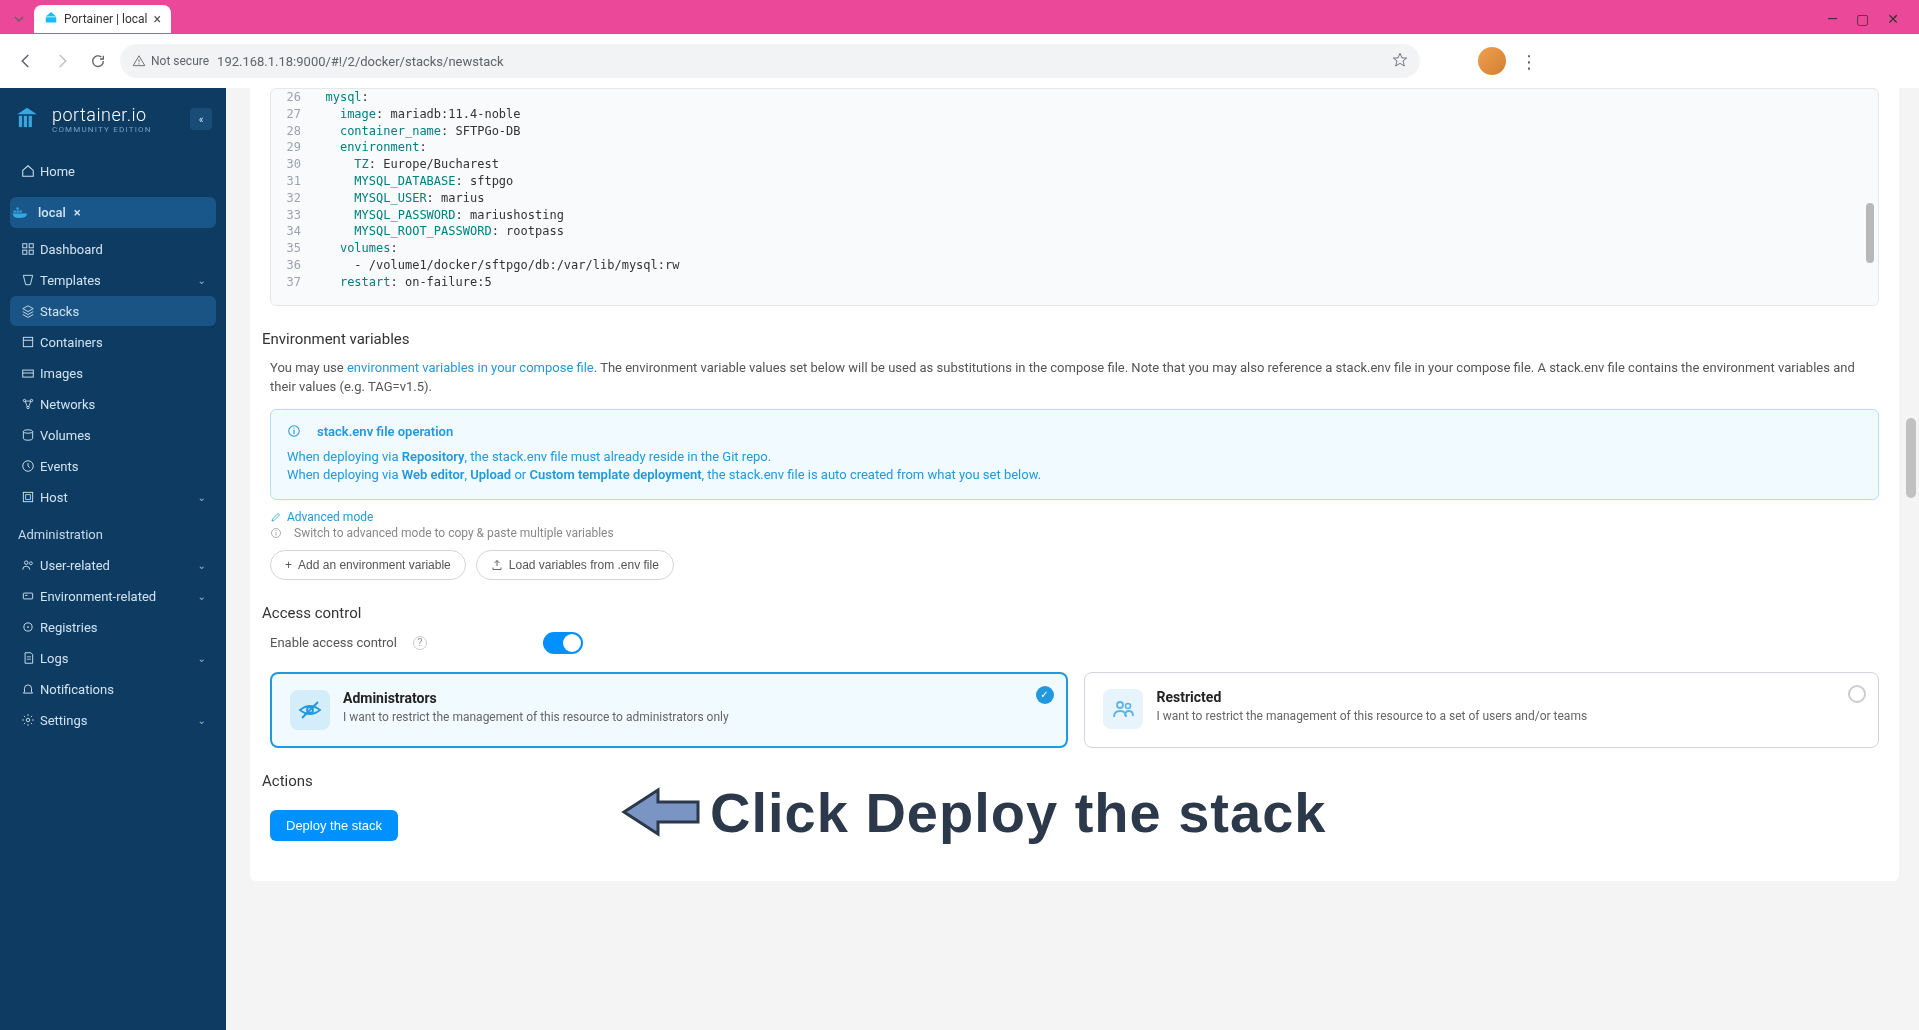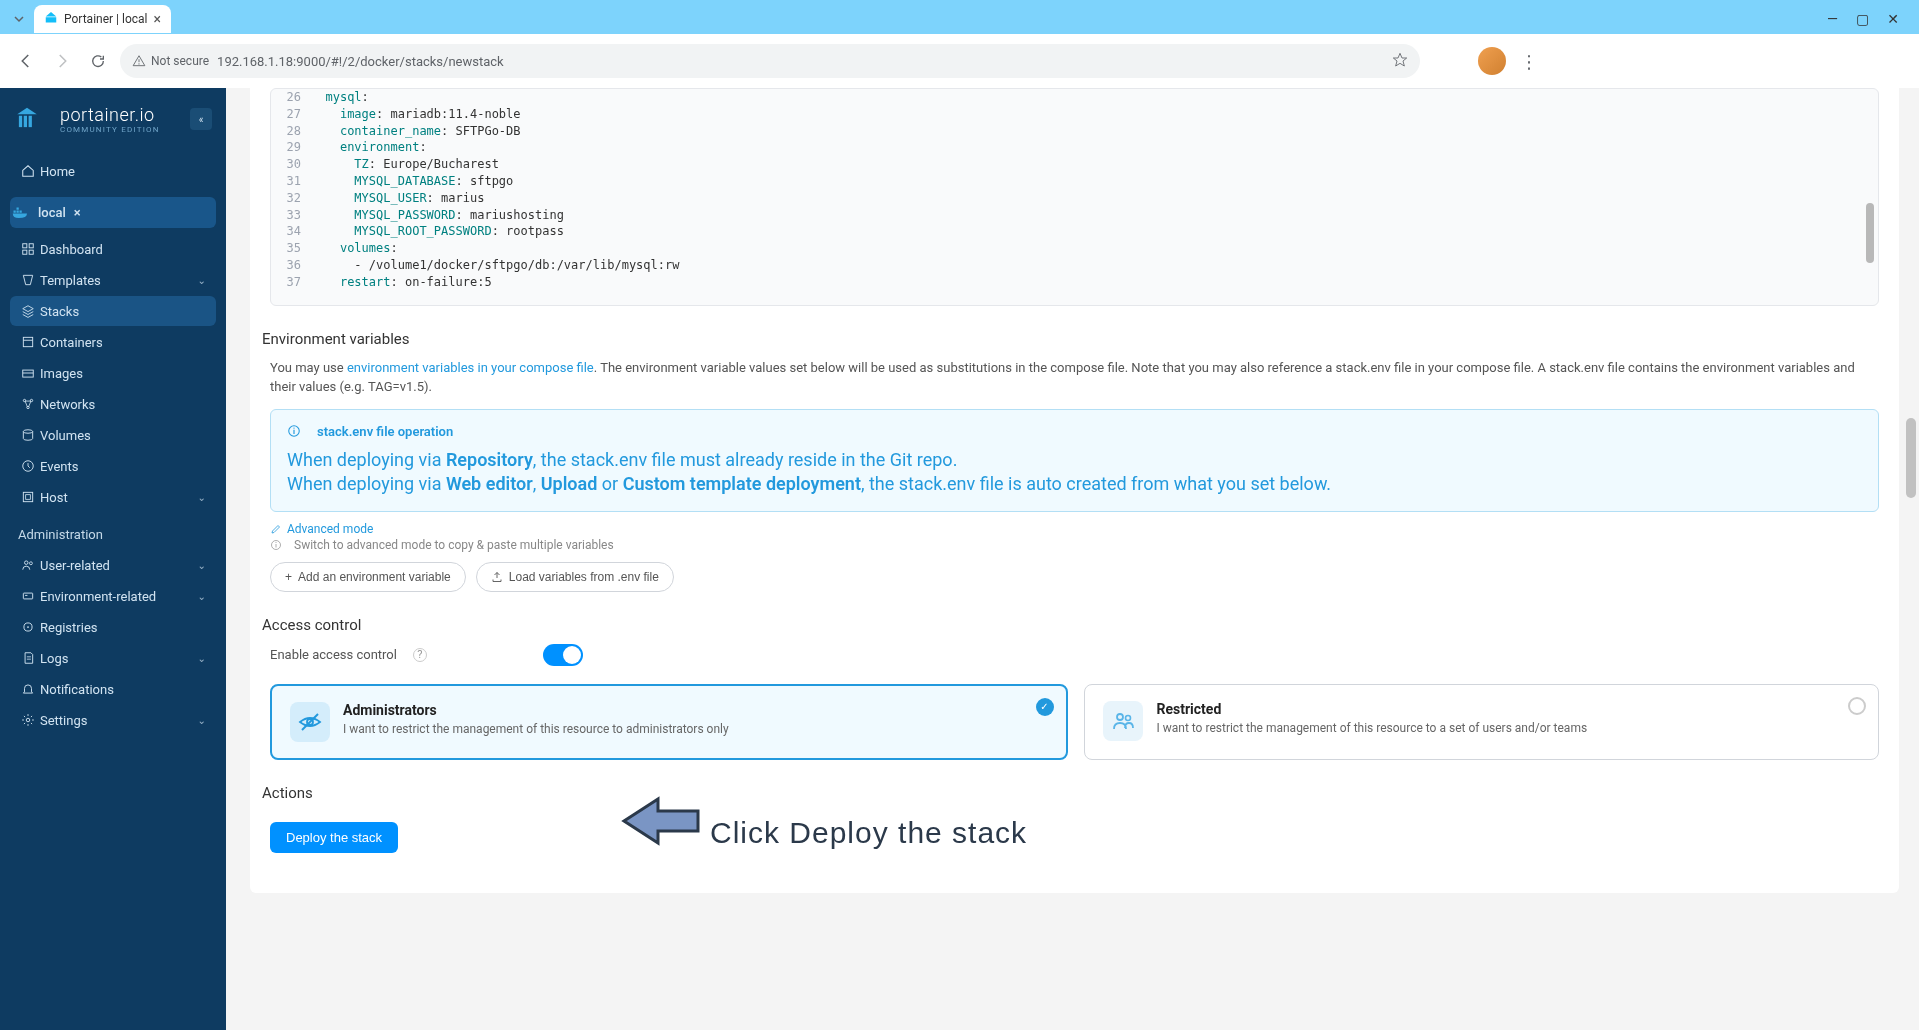--- a/index.html
+++ b/index.html
@@ -1,19 +1,19 @@
 <!DOCTYPE html>
 <html><head>
 <meta charset="utf-8">
 <style>
 * { margin: 0; padding: 0; box-sizing: border-box; }
 body { font-family: -apple-system, BlinkMacSystemFont, "Segoe UI", Roboto, sans-serif; font-size: 13px; color: #333; background: #fff; }
 
 
-.browser-chrome { background: #7dd3fc; height: 88px; }
+.browser-chrome { background: #ec4899; height: 88px; }
 .tab-bar { display: flex; align-items: center; height: 34px; padding: 4px 8px 0; }
 .tab-dropdown { width: 22px; height: 22px; display: flex; align-items: center; justify-content: center; cursor: pointer; }
 .tab { background: #fff; border-radius: 8px 8px 0 0; padding: 6px 10px; display: flex; align-items: center; gap: 6px; font-size: 12px; margin-left: 4px; min-width: 120px; }
 .tab-favicon { width: 14px; height: 14px; display: inline-flex; }
 .tab-close { margin-left: auto; font-size: 14px; color: #555; cursor: pointer; }
 .window-controls { margin-left: auto; display: flex; gap: 18px; padding-right: 12px; }
 .window-controls span { font-size: 14px; color: #333; cursor: pointer; }
 
 .addr-bar { background: #fff; height: 54px; display: flex; align-items: center; padding: 0 12px; gap: 8px; }
 .nav-btn { width: 28px; height: 28px; display: flex; align-items: center; justify-content: center; color: #5f6368; cursor: pointer; border-radius: 14px; }
@@ -22,21 +22,21 @@
 .url-text { color: #5f6368; font-size: 13px; }
 .star-btn { color: #5f6368; margin-left: auto; }
 .profile-avatar { width: 28px; height: 28px; border-radius: 50%; background: linear-gradient(135deg,#f0a050,#d08030); margin-left: 50px; }
 .kebab { font-size: 18px; color: #5f6368; cursor: pointer; padding: 0 6px; }
 
 
 .app { display: flex; height: calc(100vh - 88px); }
 
 
 .sidebar { width: 226px; background: #0e3b61; color: #d1e3f1; display: flex; flex-direction: column; padding: 12px 10px; overflow-y: auto; }
-.logo-row { display: flex; align-items: center; gap: 20px; margin-bottom: 14px; padding: 4px 4px 8px; }
+.logo-row { display: flex; align-items: center; gap: 12px; margin-bottom: 14px; padding: 4px 4px 8px; }
 .logo-mark { width: 26px; height: 26px; }
 .logo-text { display: flex; flex-direction: column; }
 .logo-text .brand { font-size: 18px; color: #fff; font-weight: 300; letter-spacing: 0.5px; }
 .logo-text .edition { font-size: 8px; color: #6fa3c7; letter-spacing: 1.2px; }
 .collapse-btn { margin-left: auto; width: 22px; height: 22px; background: #1a4d75; border-radius: 4px; display: flex; align-items: center; justify-content: center; cursor: pointer; font-size: 10px; }
 
 .nav-item { display: flex; align-items: center; gap: 4px; padding: 7px 10px; border-radius: 6px; cursor: pointer; font-size: 13px; color: #d1e3f1; margin-bottom: 1px; }
 .nav-item.active { background: #1a5485; }
 .nav-item .nav-icon { width: 16px; height: 16px; display: inline-flex; align-items: center; justify-content: center; flex-shrink: 0; }
 .nav-item .chev { margin-left: auto; font-size: 10px; opacity: 0.7; }
@@ -61,21 +61,21 @@
 .code-text .val { color: #333; }
 .code-scrollbar { position: absolute; right: 4px; top: 4px; bottom: 4px; width: 10px; }
 .code-scroll-thumb { position: absolute; right: 0; width: 8px; background: #b8b8b8; border-radius: 4px; top: 0; height: 70px; }
 
 .section-title { font-size: 15px; font-weight: 400; color: #333; margin: 24px 12px 10px; }
 .section-desc { font-size: 13px; color: #555; margin: 0 20px 12px; line-height: 1.5; }
 .section-desc a { color: #2299dd; text-decoration: none; }
 
 .info-box { border: 1px solid #b3dff5; background: #f0faff; border-radius: 6px; margin: 0 20px; padding: 14px 16px; }
 .info-title { display: flex; align-items: center; gap: 16px; color: #2299dd; font-weight: 600; font-size: 13px; margin-bottom: 10px; }
-.info-line { font-size: 18px; color: #2299dd; margin-bottom: 3px; }
+.info-line { font-size: 13px; color: #2299dd; margin-bottom: 3px; }
 .info-line .strong { font-weight: 600; }
 .info-line .dark { color: #2299dd; }
 
 .adv-link { display: inline-flex; align-items: center; gap: 5px; color: #2299dd; font-size: 12px; margin: 10px 20px 2px; cursor: pointer; }
 .adv-hint { display: flex; align-items: center; gap: 12px; color: #888; font-size: 12px; margin: 0 20px 10px; }
 
 .btn-row { display: flex; gap: 10px; margin: 0 20px 10px; }
 .pill-btn { border: 1px solid #d1d5db; background: #fff; border-radius: 18px; padding: 7px 14px; font-size: 12px; color: #555; display: inline-flex; align-items: center; gap: 6px; cursor: pointer; }
 
 .toggle-row { display: flex; align-items: center; gap: 16px; margin: 10px 20px 18px; font-size: 13px; color: #555; }
@@ -93,21 +93,21 @@
 .card-body p { font-size: 12px; color: #666; }
 .card-check { position: absolute; top: 12px; right: 12px; width: 18px; height: 18px; border-radius: 50%; }
 .card.selected .card-check { background: #2299dd; color: #fff; display: flex; align-items: center; justify-content: center; font-size: 10px; }
 .card:not(.selected) .card-check { border: 2px solid #ccc; }
 
 .deploy-btn { background: #0091ff; color: #fff; border: none; border-radius: 6px; padding: 8px 16px; font-size: 13px; cursor: pointer; margin: 10px 20px 20px; }
 
 
 .annotation { position: absolute; display: flex; align-items: center; gap: 10px; pointer-events: none; }
 .arrow-svg { width: 80px; height: 56px; }
-.anno-text { font-family: "Arial Black", sans-serif; font-size: 30px; font-weight: 400; color: #2b394a; letter-spacing: 1px; margin-top: 24px; }
+.anno-text { font-family: "Arial Black", sans-serif; font-size: 56px; font-weight: 700; color: #2b394a; letter-spacing: 1px; }
 </style>
 </head>
 <body>
 
 <div class="browser-chrome">
   <div class="tab-bar">
     <div class="tab-dropdown">
       <svg width="12" height="12" viewBox="0 0 12 12">
           <path d="M2 4 L6 8 L10 4" stroke="#5f6368" stroke-width="1.5" fill="none"></path>
         </svg>

